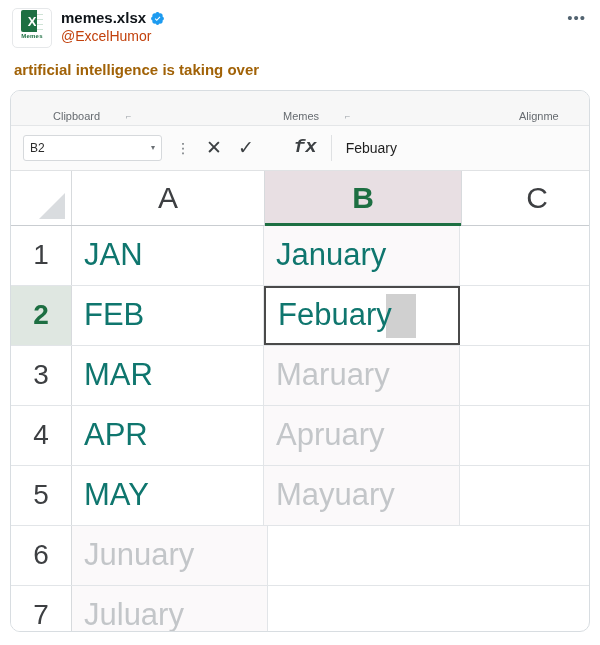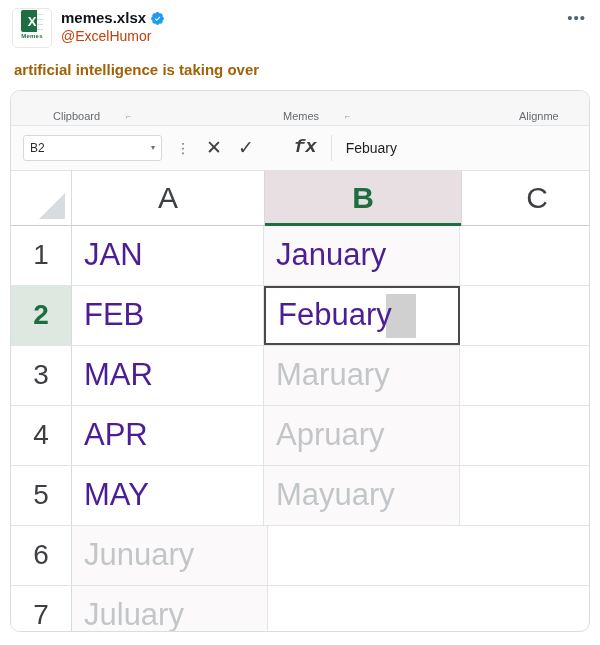--- a/index.html
+++ b/index.html
@@ -286,21 +286,21 @@
     background: #dfe7e1;
     color: #1d6f42;
     font-weight: bold;
   }
   .cell {
     flex: none;
     display: flex;
     align-items: center;
     padding-left: 12px;
     font-size: 31px;
-    color: #4c1d95;
+    color: #0f766e;
     border-right: 1px solid #e2e5e8;
     box-sizing: border-box;
     overflow: hidden;
     white-space: nowrap;
   }
   .cell-a { width: 192px; }
   .cell-b { width: 196px; }
   .cell-c { width: 150px; border-right: none; }
   .ghost { color: #c3c6c9; }
   .col-b-shade { background: #fbf9fa; }

